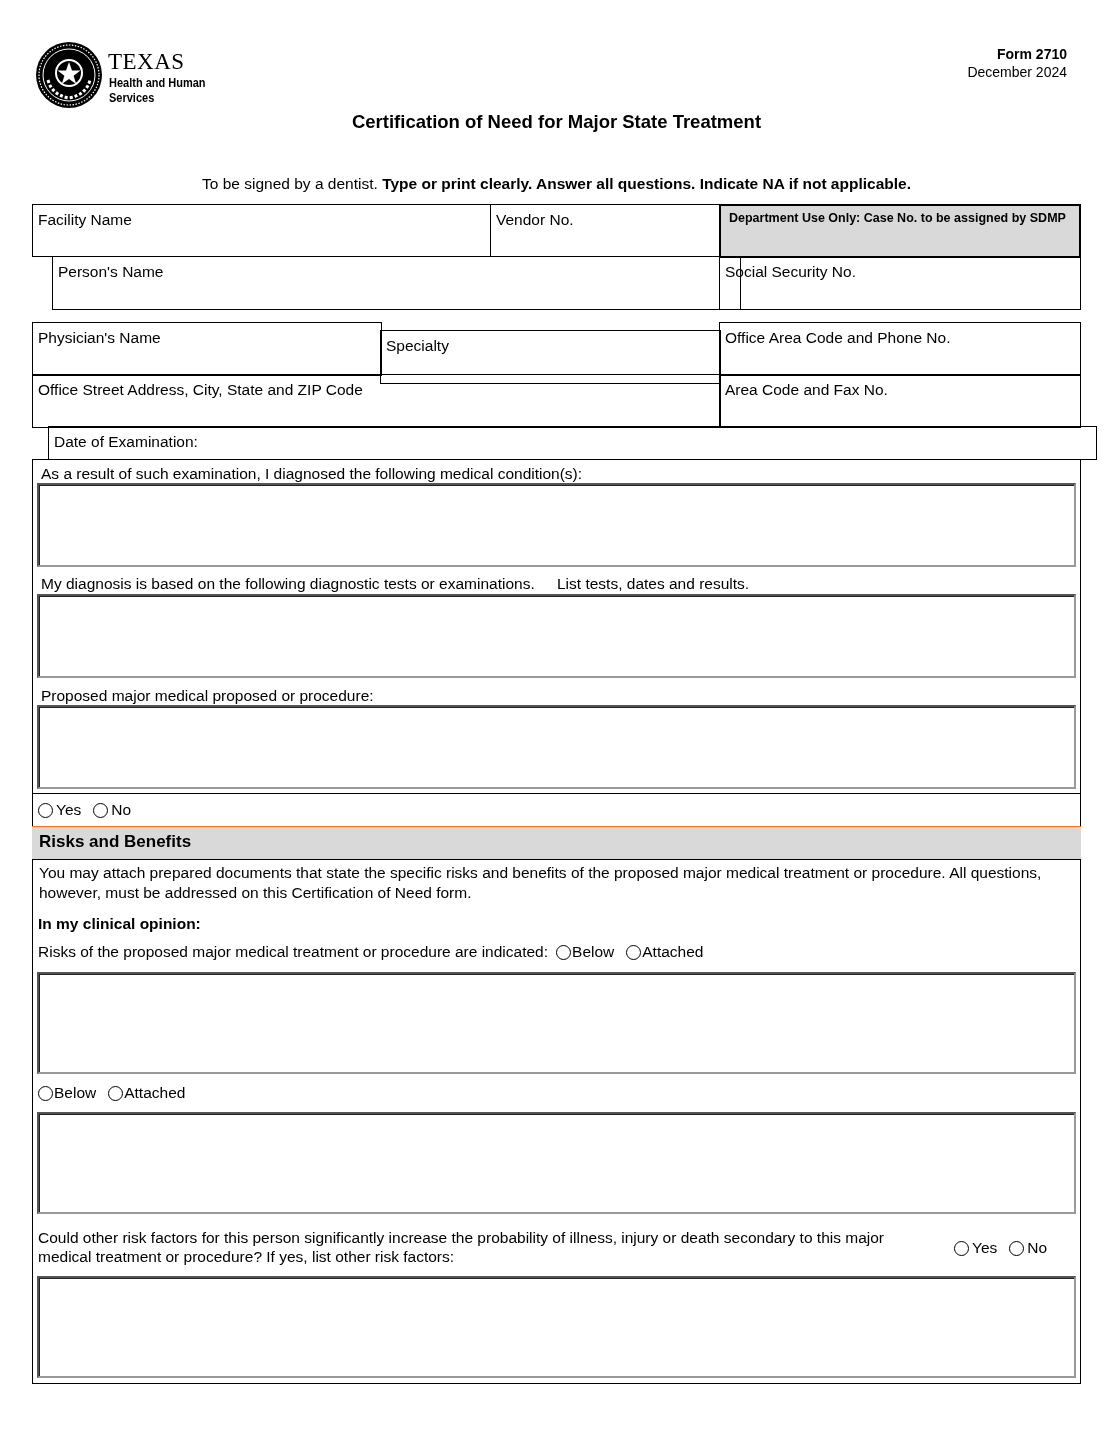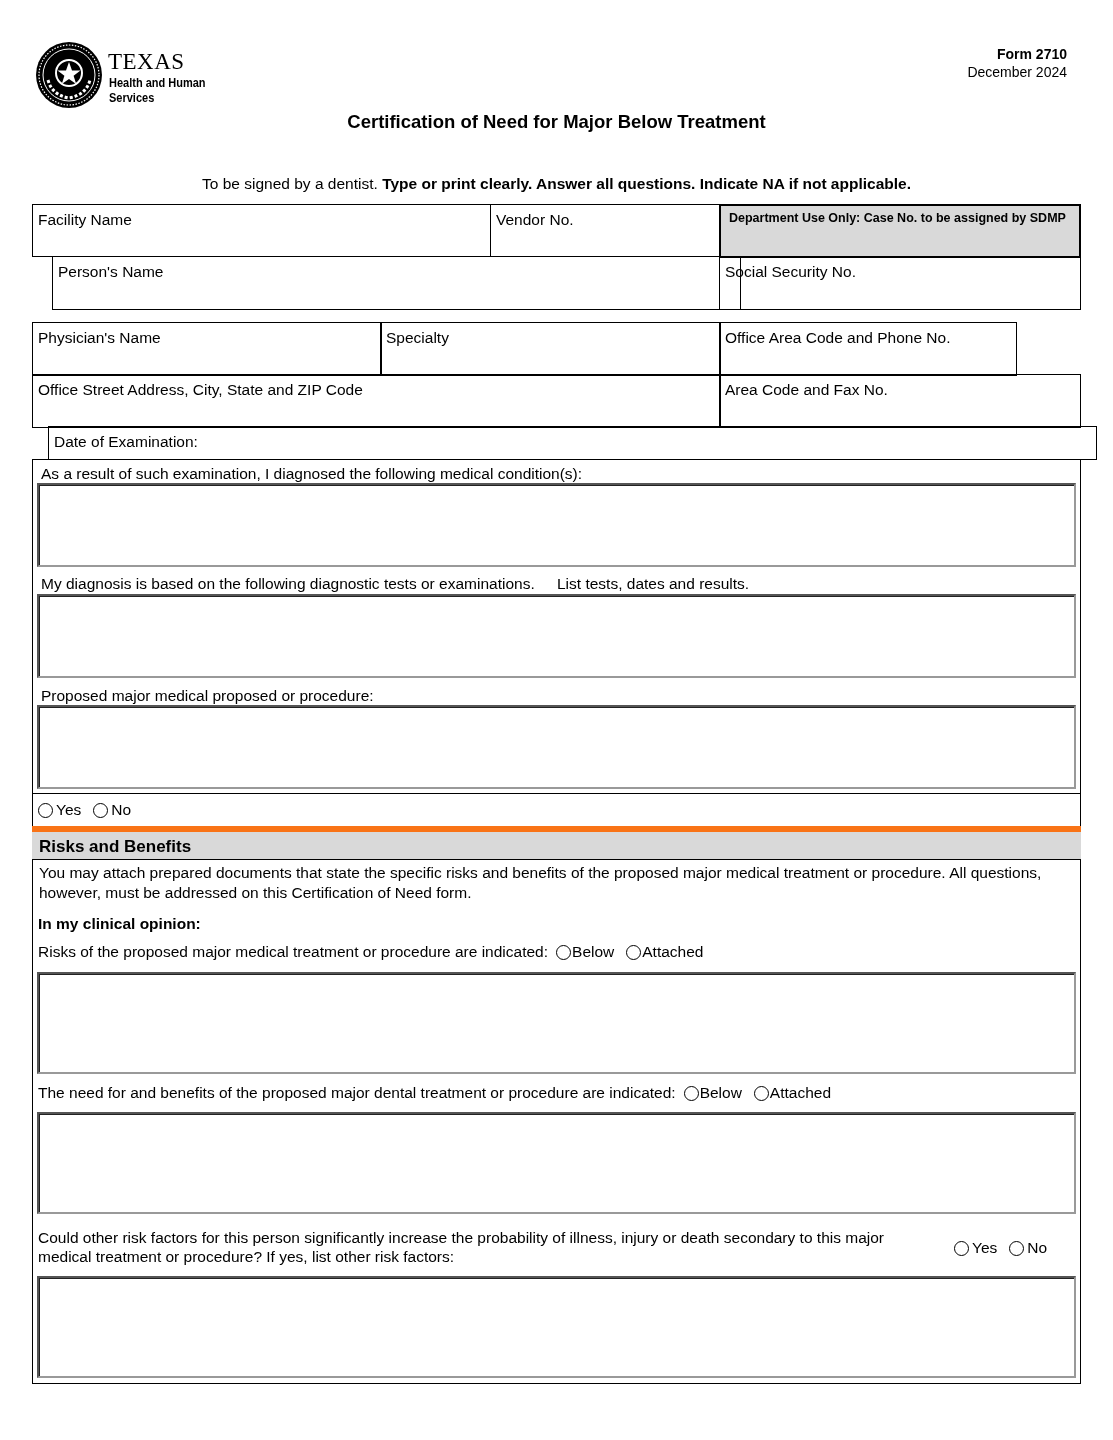--- a/index.html
+++ b/index.html
@@ -20,21 +20,21 @@
   
   .cell { position: absolute; box-sizing: border-box; border: 1px solid #000; font-size: 15.5px; padding: 6px 0 0 5px; line-height: 18px; }
   .cell.dept { background: #d9d9d9; border: 2px solid #000; font-size: 12.5px; font-weight: bold; padding: 3px 0 0 8px; }
 
   .frame { position: absolute; box-sizing: border-box; border: 1px solid #000; }
   .row-line { position: absolute; height: 0; border-top: 1px solid #000; }
   .label { position: absolute; font-size: 15.5px; line-height: 18px; white-space: nowrap; }
   .label b { font-weight: normal; margin-left: 18px; }
   .textarea { position: absolute; box-sizing: border-box; border: 2px solid #555; border-right-color: #999; border-bottom-color: #999; background: #fff; }
   .textarea::after { content: ""; position: absolute; inset: 0; border: 1px solid #222; border-right: none; border-bottom: none; }
-  .section-head { position: absolute; background: #d9d9d9; box-sizing: border-box; border-top: 6px solid #f97316; border-bottom: 1px solid #000; font-size: 17px; font-weight: bold; padding: 5px 0 0 7px; }
+  .section-head { position: absolute; background: #d9d9d9; box-sizing: border-box; border-top: 1px solid #f97316; border-bottom: 1px solid #000; font-size: 17px; font-weight: bold; padding: 5px 0 0 7px; }
 
   .radio-group { position: absolute; display: flex; align-items: center; font-size: 15.5px; line-height: 18px; white-space: nowrap; }
   .radio { display: inline-block; width: 15px; height: 15px; border: 1px solid #000; border-radius: 50%; box-sizing: border-box; background: #fff; margin-right: 3px; }
   .radio-opt { display: inline-flex; align-items: center; margin-right: 10px; }
   .radio-opt.gap { margin-right: 12px; }
 </style>
 </head>
 <body>
 
 <svg class="abs logo" viewBox="0 0 70 70">
@@ -45,32 +45,32 @@
   <circle cx="35" cy="33" r="13" fill="none" stroke="#fff" stroke-width="2"></circle>
   <polygon points="35,22 38,30.5 46.5,30.5 39.6,35.7 42.2,44 35,39 27.8,44 30.4,35.7 23.5,30.5 32,30.5" fill="#fff"></polygon>
 </svg>
 <div class="abs logo-text-1">TEXAS</div>
 <div class="abs logo-text-2">Health and Human</div>
 <div class="abs logo-text-3">Services</div>
 
 <div class="abs form-no">Form 2710</div>
 <div class="abs form-date">December 2024</div>
 
-<div class="abs title">Certification of Need for Major Below Treatment</div>
+<div class="abs title">Certification of Need for Major State Treatment</div>
 <div class="abs instructions"><span>To be signed by a dentist. </span><b>Type or print clearly. Answer all questions. Indicate NA if not applicable.</b></div>
 
 <div class="cell" style="left:32px; top:204px; width:459px; height:53px;"><span>Facility Name</span></div>
 <div class="cell" style="left:490px; top:204px; width:231px; height:53px;"><span>Vendor No.</span></div>
 <div class="cell dept" style="left:719px; top:204px; width:362px; height:54px;"><span>Department Use Only: Case No. to be assigned by SDMP</span></div>
 <div class="cell" style="left:32px; top:256px; width:689px; height:54px;margin-left:20px;"><span>Person's Name</span></div>
 <div class="cell" style="left:719px; top:256px; width:362px; height:54px;"><span>Social Security No.</span></div>
 
 <div class="cell" style="left:32px; top:322px; width:350px; height:54px;"><span>Physician's Name</span></div>
-<div class="cell" style="left:380px; top:322px; width:341px; height:54px;"><span>Specialty</span></div>
-<div class="cell" style="left:719px; top:322px; width:298px; height:54px;"><span>Office Area Code and Phone No.</span></div>
+<div class="cell" style="left:380px; top:330px; width:341px; height:54px;"><span>Specialty</span></div>
+<div class="cell" style="left:719px; top:322px; width:362px; height:54px;"><span>Office Area Code and Phone No.</span></div>
 <div class="cell" style="left:32px; top:374px; width:689px; height:54px;"><span>Office Street Address, City, State and ZIP Code</span></div>
 <div class="cell" style="left:719px; top:374px; width:362px; height:54px;"><span>Area Code and Fax No.</span></div>
 <div class="cell" style="left:48px; top:426px; width:1049px; height:34px;"><span>Date of Examination:</span></div>
 
 <div class="frame" style="left:32px; top:459px; width:1049px; height:925px;"></div>
 
 <div class="label" style="left:41px; top:465px;">As a result of such examination, I diagnosed the following medical condition(s):</div>
 <div class="textarea" style="left:37px; top:483px; width:1039px; height:84px;"></div>
 
 <div class="label" style="left:41px; top:575px;"><span>My diagnosis is based on the following diagnostic tests or examinations. </span><b>List tests, dates and results.</b></div>
@@ -103,21 +103,20 @@
       <span>Below</span>
     </span>
   <span class="radio-opt">
       <span class="radio" style="margin-right:1px;"></span>
       <span>Attached</span>
     </span>
 </div>
 <div class="textarea" style="left:37px; top:972px; width:1039px; height:102px;"></div>
 
 <div class="radio-group" style="left:38px; top:1084px;">
-  <span style="margin-right:8px;">The need for and benefits of the proposed major dental treatment or procedure are indicated:</span>
   <span class="radio-opt gap">
       <span class="radio" style="margin-right:1px;"></span>
       <span>Below</span>
     </span>
   <span class="radio-opt">
       <span class="radio" style="margin-right:1px;"></span>
       <span>Attached</span>
     </span>
 </div>
 <div class="textarea" style="left:37px; top:1112px; width:1039px; height:102px;"></div>

